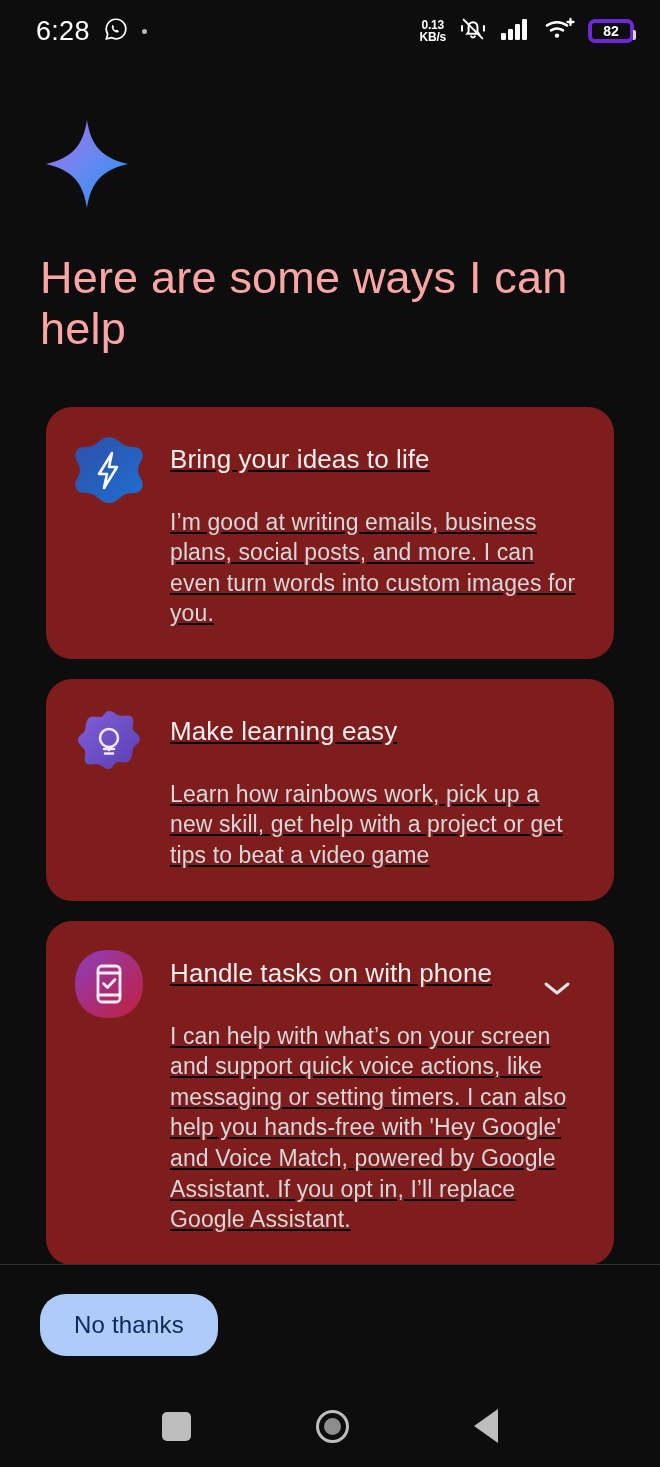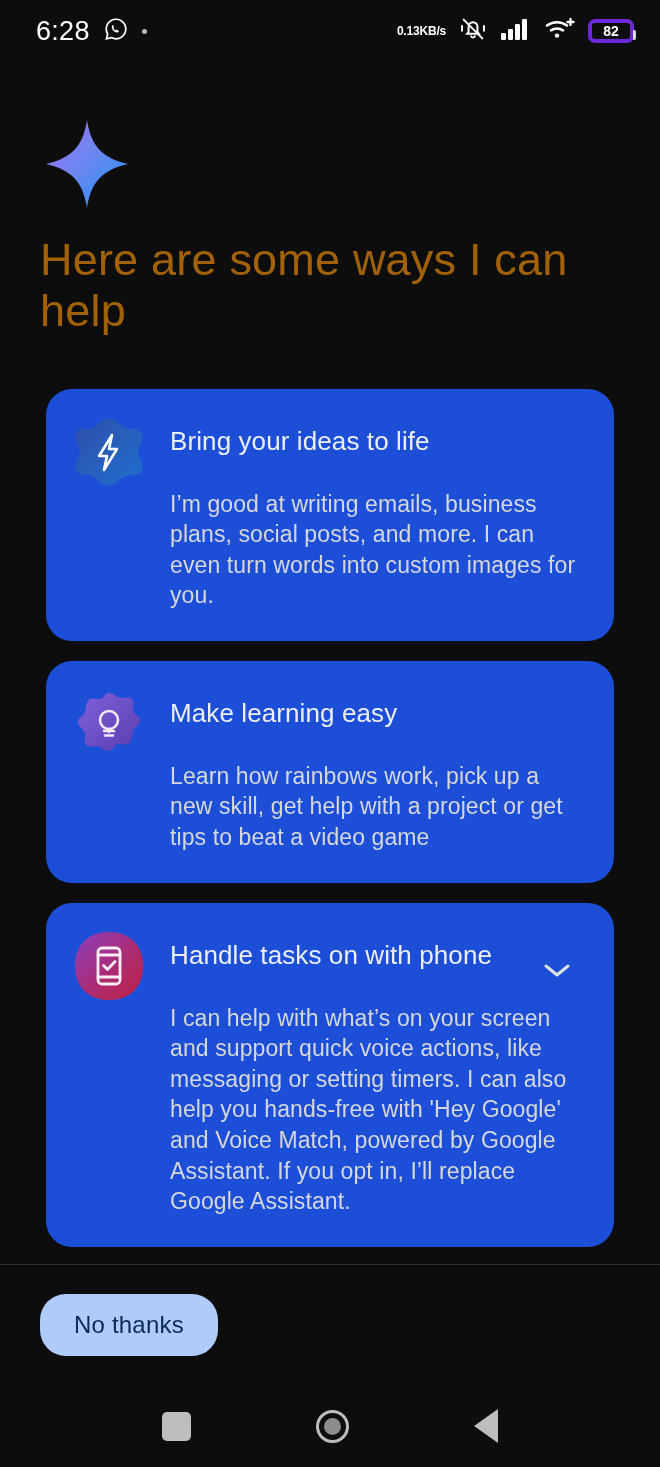--- a/index.html
+++ b/index.html
@@ -14,52 +14,53 @@
   
   .statusbar{
     position:absolute; top:0; left:0; width:660px; height:62px;
     display:flex; align-items:center; justify-content:space-between;
     padding:0 26px 0 36px; color:#ffffff;
   }
   .sb-left{ display:flex; align-items:center; gap:13px; }
   .sb-time{ font-size:27px; letter-spacing:.3px; }
   .sb-dot{ width:5px; height:5px; border-radius:50%; background:#b9b9b9; }
   .sb-right{ display:flex; align-items:center; gap:13px; }
-  .netspeed{ display:flex; flex-direction:row; align-items:center;
+  .netspeed{ display:flex; flex-direction:column; align-items:center;
     font-size:12px; font-weight:bold; line-height:12px; letter-spacing:-.2px; }
   .bat{
     width:46px; height:24px; border:4px solid #6d28d9; border-radius:7px;
     display:flex; align-items:center; justify-content:center;
     font-size:14px; font-weight:bold; position:relative;
   }
   .bat::after{ content:""; position:absolute; right:-6px; top:7px;
     width:3px; height:10px; background:#d8d8d8; border-radius:0 2px 2px 0; }
 
   
   .content{
     position:absolute; top:62px; left:0; width:660px; height:1202px;
     overflow:hidden;
   }
 
   .sparkle{ margin:58px 0 0 46px; }
 
   .headline{
-    margin:22px 40px 0 40px;
-    font-size:45px; line-height:1.14; color:#a16207; font-weight:400;
+    margin:40px 40px 0 40px;
+    font-size:45px; line-height:1.14; color:#fca5a5; font-weight:400;
     letter-spacing:.2px;
   }
 
   .cards{ margin-top:52px; padding:0 46px; }
 
   .card{
-    background:#1d4ed8;
+    background:#7f1d1d;
     border-radius:26px;
     padding:26px 28px 30px 26px;
     margin-bottom:20px;
     position:relative;
+    text-decoration:underline;
   }
   .card-top{ display:flex; align-items:flex-start; gap:24px; }
   .card-icon{ flex:0 0 auto; width:74px; height:74px; }
   .card-texts{ flex:1 1 auto; padding-top:10px; }
   .card-title{
     font-size:26px; color:#eceff1; font-weight:400; line-height:1.3;
     letter-spacing:.1px;
   }
   .card-body{
     font-size:23px; line-height:1.33; color:#d5d8da;

